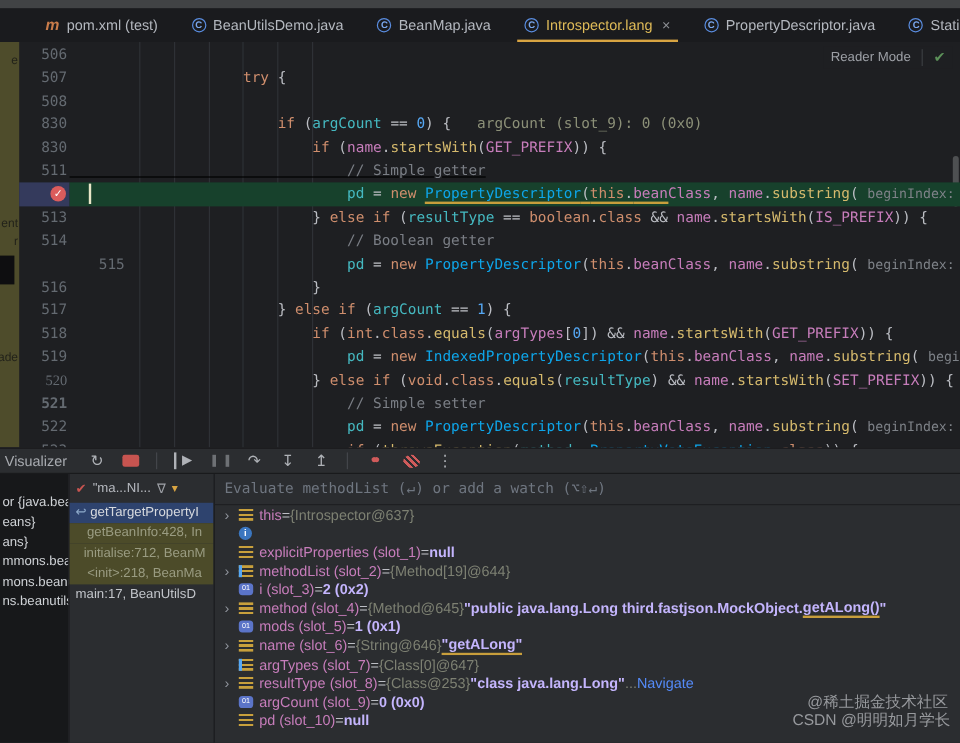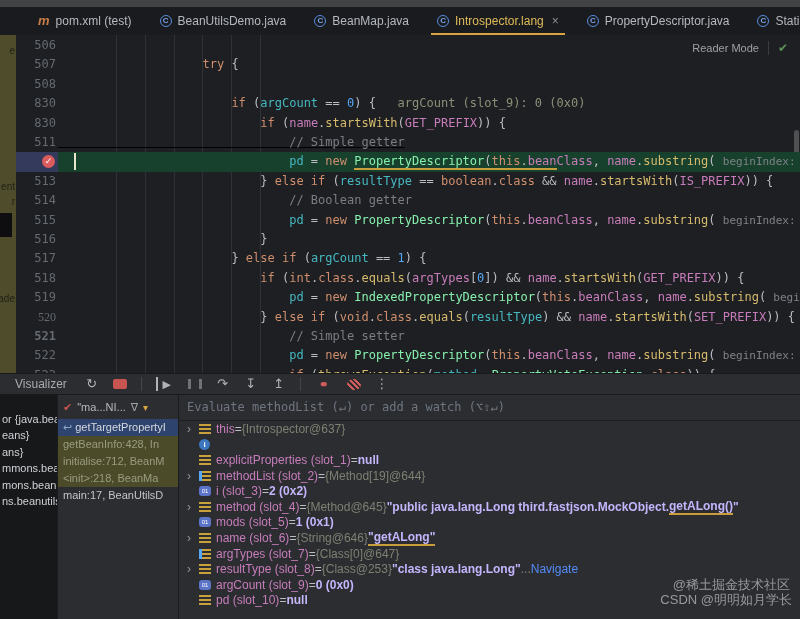--- a/index.html
+++ b/index.html
@@ -26,32 +26,32 @@
   .lnum{position:absolute;width:40px;left:16px;text-align:right;font-family:"DejaVu Sans Mono",monospace;
         font-size:12px;color:#646a71;height:19.4px;line-height:19.4px;}
   .code-row{position:absolute;left:58px;right:0;height:19.4px;line-height:19.4px;white-space:pre;
             font-family:"DejaVu Sans Mono",monospace;font-size:12px;font-weight:500;}
   .code-row.exec{background:#17412c;}
   .gutter-hl{position:absolute;left:16px;width:42px;height:19.4px;background:#343a5c;}
   .bp-icon{position:absolute;left:42px;width:13px;height:13px;border-radius:50%;background:#db5c5c;
            color:#fff;font-size:9px;line-height:13px;text-align:center;}
   .caret{position:absolute;left:74px;width:2px;height:17px;background:#e8e6c8;}
   .tk-k{color:#cf8e6d}.tk-p{color:#bcbec4}.tk-c{color:#7a7e85}.tk-v{color:#45b8c0}
-  .tk-f{color:#c77dbb}.tk-m{color:#d6ba6d}.tk-t{color:#86efac}.tk-n{color:#56a8f5}
+  .tk-f{color:#c77dbb}.tk-m{color:#d6ba6d}.tk-t{color:#0ea5e9}.tk-n{color:#56a8f5}
   .tk-h{color:#7e8288;font-size:11px}.tk-d{color:#8c9078}
   .u{border-bottom:2px solid #c89e3c;}
   .reader-mode{position:absolute;right:6px;top:4px;display:flex;align-items:center;gap:9px;
                font-size:11px;color:#9da0a6;background:#1e1f22;padding:2px 6px;}
   .rm-sep{width:1px;height:14px;background:#3b3d41;}
   .rm-check{color:#5c9159;font-size:12px;}
   .scroll-thumb{position:absolute;right:1px;top:95px;width:5px;height:42px;background:#4e5052;border-radius:3px;}
   
   .dbg-toolbar{position:absolute;left:0;top:373px;width:800px;height:22px;background:#2b2d30;
                border-top:1px solid #191a1c;border-bottom:1px solid #191a1c;box-sizing:border-box;
-               display:flex;align-items:center;gap:14px;padding-left:15px;}
+               display:flex;align-items:center;gap:14px;padding-left:4px;}
   .dbg-label{font-size:12px;color:#a8abb0;margin-right:4px;}
   .tico{display:inline-flex;align-items:center;justify-content:center;min-width:14px;height:14px;
         color:#afb2b7;font-size:13px;line-height:14px;}
   .tico.dim{color:#6e7175;}
   .ic-stop{width:10px;height:10px;background:#c75450;border-radius:2px;}
   .ic-resume{border-left:2px solid #afb2b7;padding-left:2px;font-size:11px;}
   .ic-pause{width:8px;height:10px;border-left:3px solid #6e7175;border-right:3px solid #6e7175;box-sizing:border-box;}
   .ic-bp{color:#d05b5b;font-size:10px;letter-spacing:-4px;padding-right:4px;}
   .ic-mute{width:11px;height:11px;border-radius:50%;
            background:repeating-linear-gradient(45deg,#d05b5b 0 2px,rgba(0,0,0,0) 2px 4px);}
@@ -63,21 +63,21 @@
   .frames{position:absolute;left:57px;top:0;width:121px;height:224px;background:#2b2d30;
           border-left:1px solid #1b1c1e;box-sizing:border-box;}
   .frames-header{height:24px;display:flex;align-items:center;gap:5px;padding-left:5px;
                  font-size:11px;color:#b6b9bf;overflow:hidden;}
   .fh-check{color:#c75450;font-size:11px;}
   .fh-funnel{color:#9da0a6;font-size:11px;}
   .fh-drop{color:#d8a442;font-size:10px;}
   .frame-row{height:17px;line-height:17px;font-size:11px;color:#c2c5ca;padding-left:5px;
              white-space:nowrap;overflow:hidden;display:flex;align-items:center;gap:3px;}
   .frame-row.sel{background:#2e436e;color:#d6d9de;}
-  .frame-row.lib{background:#4c4b29;color:#9a9c82;}
+  .frame-row.lib{background:#4c4b29;color:#9a9c82;justify-content:center;}
   .fr-icon{color:#8ca8c8;font-size:11px;}
   .vars{position:absolute;left:178px;top:0;width:622px;height:224px;background:#2b2d30;
         border-left:1px solid #1b1c1e;box-sizing:border-box;}
   .eval-bar{height:25px;line-height:25px;border-bottom:1px solid #1e1f22;color:#6f7680;
             font-family:"DejaVu Sans Mono",monospace;font-size:12px;padding-left:8px;
             white-space:nowrap;overflow:hidden;}
   .var-row{height:15.6px;display:flex;align-items:center;padding-left:8px;font-size:12px;
            white-space:nowrap;overflow:hidden;}
   .vr-exp{width:12px;color:#8f939b;font-size:12px;line-height:12px;flex:none;}
   .vr-ico{width:12px;height:10px;margin-right:5px;flex:none;position:relative;}
@@ -161,21 +161,21 @@
     <div class="lnum" style="top: 98px;">511</div>
     <div class="code-row" style="top: 98px; text-decoration: underline;"><span class="tk-p">                                </span><span class="tk-c">// Simple getter</span></div>
     <div class="gutter-hl" style="top: 117.4px;"></div>
     <div class="bp-icon" style="top: 120.4px;">✓</div>
     <div class="code-row exec" style="top: 117.4px;"><span class="tk-p">                                </span><span class="tk-v">pd</span><span class="tk-p"> = </span><span class="tk-k">new </span><span class="tk-t u">PropertyDescriptor</span><span class="tk-p u">(</span><span class="tk-k u">this</span><span class="tk-p u">.</span><span class="tk-f u">bean</span><span class="tk-f">Class</span><span class="tk-p">, </span><span class="tk-f">name</span><span class="tk-p">.</span><span class="tk-m">substring</span><span class="tk-p">( </span><span class="tk-h">beginIndex: </span></div>
     <div class="caret" style="top: 118.4px;"></div>
     <div class="lnum" style="top: 136.8px;">513</div>
     <div class="code-row" style="top: 136.8px;"><span class="tk-p">                            </span><span class="tk-p">} </span><span class="tk-k">else if</span><span class="tk-p"> (</span><span class="tk-v">resultType</span><span class="tk-p"> == </span><span class="tk-k">boolean</span><span class="tk-p">.</span><span class="tk-k">class</span><span class="tk-p"> &amp;&amp; </span><span class="tk-f">name</span><span class="tk-p">.</span><span class="tk-m">startsWith</span><span class="tk-p">(</span><span class="tk-f">IS_PREFIX</span><span class="tk-p">)) {</span></div>
     <div class="lnum" style="top: 156.2px;">514</div>
     <div class="code-row" style="top: 156.2px;"><span class="tk-p">                                </span><span class="tk-c">// Boolean getter</span></div>
-    <div class="lnum" style="top: 175.6px;">515</div>
+    <div class="lnum" style="top: 175.6px; padding-left: 48px;">515</div>
     <div class="code-row" style="top: 175.6px;"><span class="tk-p">                                </span><span class="tk-v">pd</span><span class="tk-p"> = </span><span class="tk-k">new </span><span class="tk-t">PropertyDescriptor</span><span class="tk-p">(</span><span class="tk-k">this</span><span class="tk-p">.</span><span class="tk-f">beanClass</span><span class="tk-p">, </span><span class="tk-f">name</span><span class="tk-p">.</span><span class="tk-m">substring</span><span class="tk-p">( </span><span class="tk-h">beginIndex: </span></div>
     <div class="lnum" style="top: 195px;">516</div>
     <div class="code-row" style="top: 195px;"><span class="tk-p">                            </span><span class="tk-p">}</span></div>
     <div class="lnum" style="top: 214.4px;">517</div>
     <div class="code-row" style="top: 214.4px;"><span class="tk-p">                        </span><span class="tk-p">} </span><span class="tk-k">else if</span><span class="tk-p"> (</span><span class="tk-v">argCount</span><span class="tk-p"> == </span><span class="tk-n">1</span><span class="tk-p">) {</span></div>
     <div class="lnum" style="top: 233.8px;">518</div>
     <div class="code-row" style="top: 233.8px;"><span class="tk-p">                            </span><span class="tk-k">if</span><span class="tk-p"> (</span><span class="tk-k">int</span><span class="tk-p">.</span><span class="tk-k">class</span><span class="tk-p">.</span><span class="tk-m">equals</span><span class="tk-p">(</span><span class="tk-f">argTypes</span><span class="tk-p">[</span><span class="tk-n">0</span><span class="tk-p">]) &amp;&amp; </span><span class="tk-f">name</span><span class="tk-p">.</span><span class="tk-m">startsWith</span><span class="tk-p">(</span><span class="tk-f">GET_PREFIX</span><span class="tk-p">)) {</span></div>
     <div class="lnum" style="top: 253.2px;">519</div>
     <div class="code-row" style="top: 253.2px;"><span class="tk-p">                                </span><span class="tk-v">pd</span><span class="tk-p"> = </span><span class="tk-k">new </span><span class="tk-t">IndexedPropertyDescriptor</span><span class="tk-p">(</span><span class="tk-k">this</span><span class="tk-p">.</span><span class="tk-f">beanClass</span><span class="tk-p">, </span><span class="tk-f">name</span><span class="tk-p">.</span><span class="tk-m">substring</span><span class="tk-p">( </span><span class="tk-h">beginIndex:</span></div>
     <div class="lnum" style="top: 272.6px; font-family: Liberation Serif, serif;">520</div>

